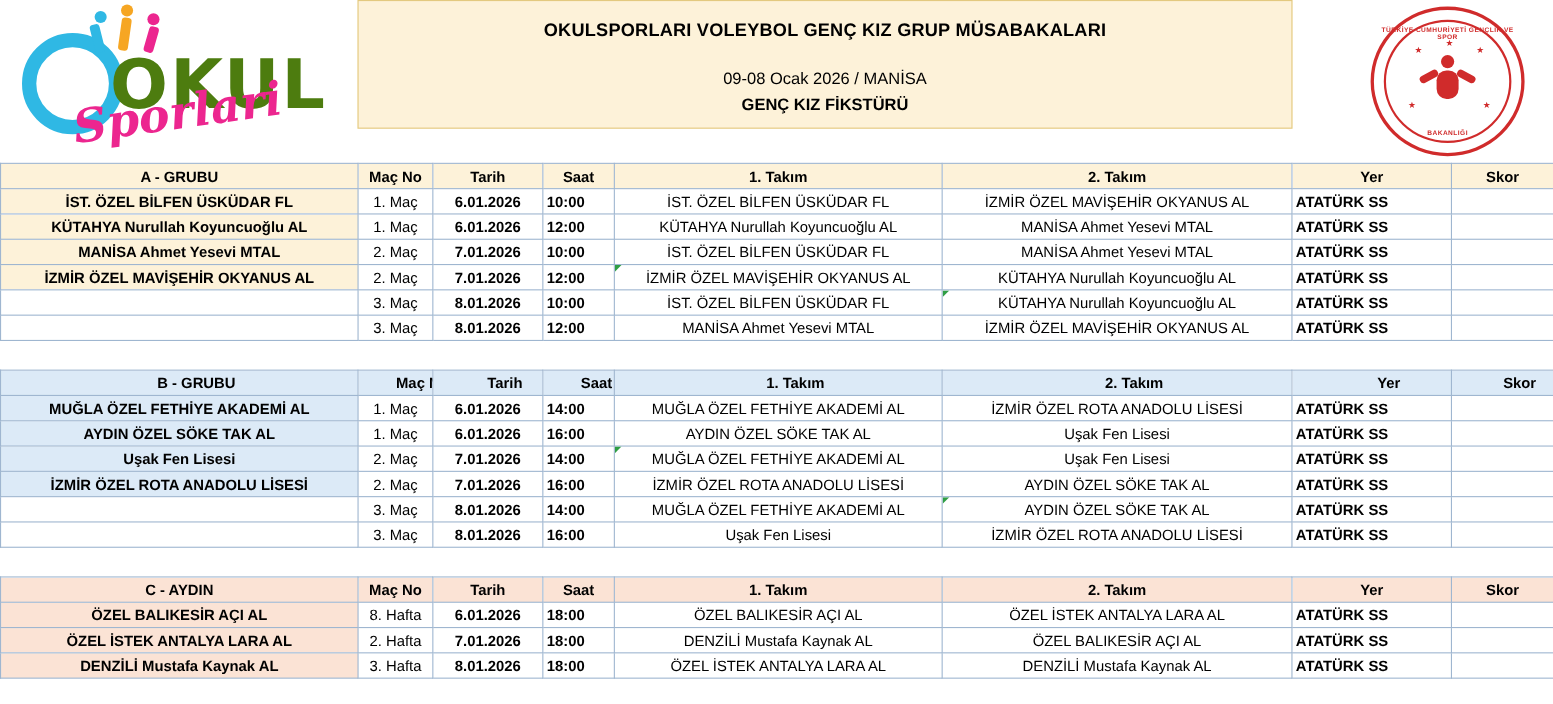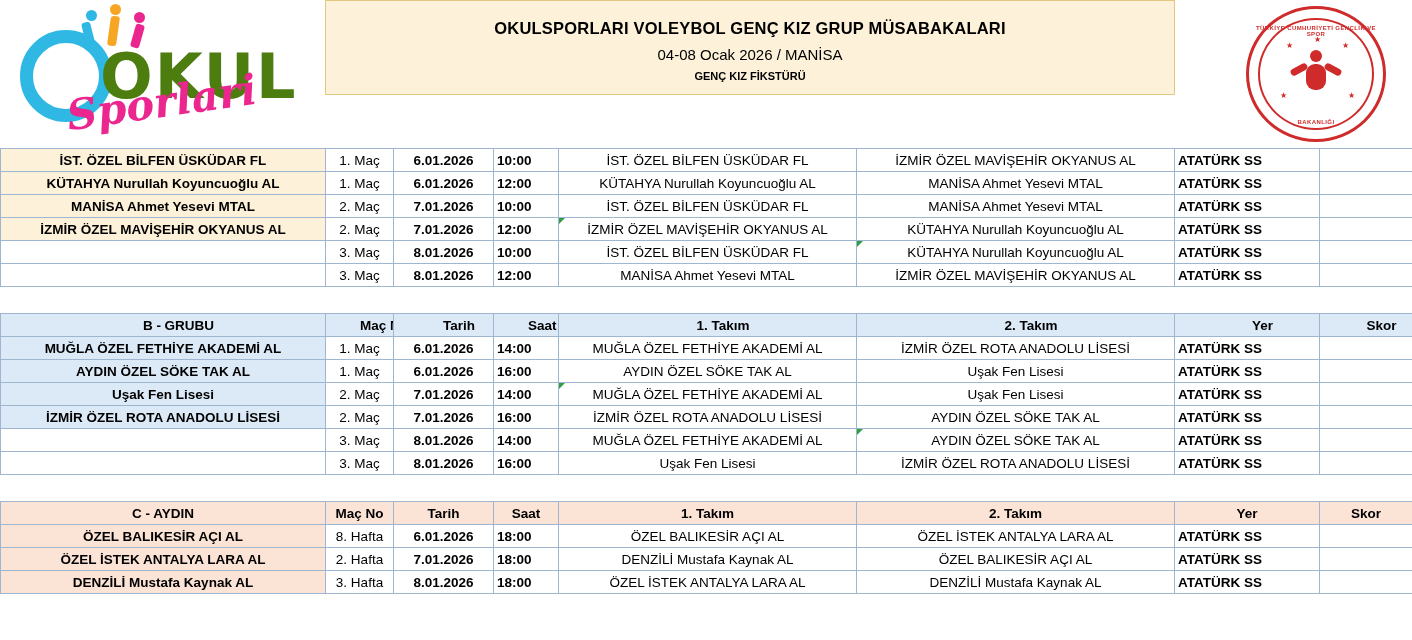--- a/index.html
+++ b/index.html
@@ -93,28 +93,28 @@
     border: 1px solid #e3c97f;
     box-sizing: border-box;
     padding: 18px 10px 12px 10px;
     text-align: center;
     min-height: 92px;
   }
   .title-main {
     font-size: 16.5px;
     font-weight: bold;
     letter-spacing: .2px;
-    margin-bottom: 8px;
+    margin-bottom: 25px;
   }
   .title-sub {
     font-size: 15px;
     margin-bottom: 7px;
   }
   .title-third {
-    font-size: 11px;
+    font-size: 15px;
     font-weight: bold;
   }
 
   .crest-cell {
     flex: 1 1 auto;
     height: 148px;
     position: relative;
   }
   .crest {
     position: absolute;
@@ -229,21 +229,21 @@
           <div class="fig-bar" style="left:29px; top:12px; width:9px;  height:30px; background:#f6a623; transform:rotate(8deg);"></div>
           <div class="fig-bar" style="left:53px; top:20px; width:9px;  height:24px; background:#ec268f; transform:rotate(16deg);"></div>
         </div>
         <div class="logo-okul">OKUL</div>
         <div class="logo-sporlari">Sporlari</div>
       </div>
     </div>
 
     <div class="title-cell">
       <div class="title-main">OKULSPORLARI VOLEYBOL GENÇ KIZ GRUP  MÜSABAKALARI</div>
-      <div class="title-sub">04-08 Ocak 2026 / MANİSA</div>
+      <div class="title-sub">09-08 Ocak 2026 / MANİSA</div>
       <div class="title-third">GENÇ KIZ FİKSTÜRÜ</div>
     </div>
 
     <div class="crest-cell">
       <div class="crest">
         <div class="crest-inner"></div>
         <div class="crest-txt-top">TÜRKİYE CUMHURİYETİ GENÇLİK VE SPOR</div>
         <div class="crest-txt-bot">BAKANLIĞI</div>
         <div class="crest-core">
           <div style="position:absolute;left:20px;top:2px;width:12px;height:12px;border-radius:50%;background:#d02b2b;"></div>
@@ -266,20 +266,30 @@
         <col style="width:68px">
         <col style="width:100px">
       <col style="width:65px">
         <col style="width:298px">
         <col style="width:318px">
       <col style="width:145px">
         <col style="width:93px">
     </colgroup>
     <tbody>
 
+      <tr class="head">
+        <td class="c-team gA-head">A - GRUBU</td>
+        <td class="c-macno gA-head">Maç No</td>
+        <td class="c-tarih gA-head">Tarih</td>
+        <td class="c-saat gA-head">Saat</td>
+        <td class="c-t1 gA-head">1. Takım</td>
+        <td class="c-t2 gA-head">2. Takım</td>
+        <td class="c-yer gA-head">Yer</td>
+        <td class="c-skor gA-head">Skor</td>
+      </tr>
 
       <tr>
         <td class="c-team gA-team">İST. ÖZEL BİLFEN ÜSKÜDAR FL</td>
         <td class="c-macno">1. Maç</td>
         <td class="c-tarih">6.01.2026</td>
         <td class="c-saat">10:00</td>
         <td class="c-t1">İST. ÖZEL BİLFEN ÜSKÜDAR FL</td>
         <td class="c-t2">İZMİR ÖZEL MAVİŞEHİR OKYANUS AL</td>
         <td class="c-yer">ATATÜRK SS</td>
         <td class="c-skor"></td>

